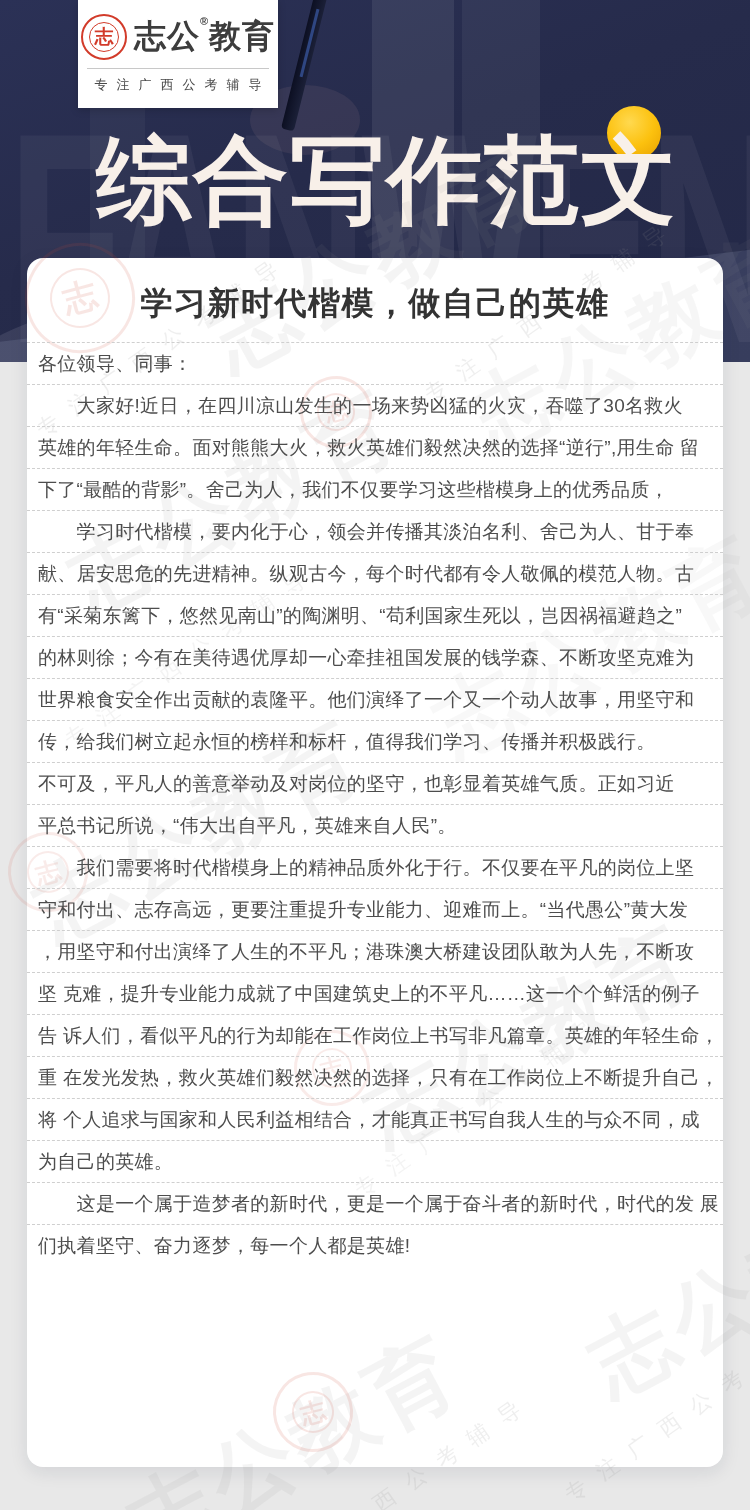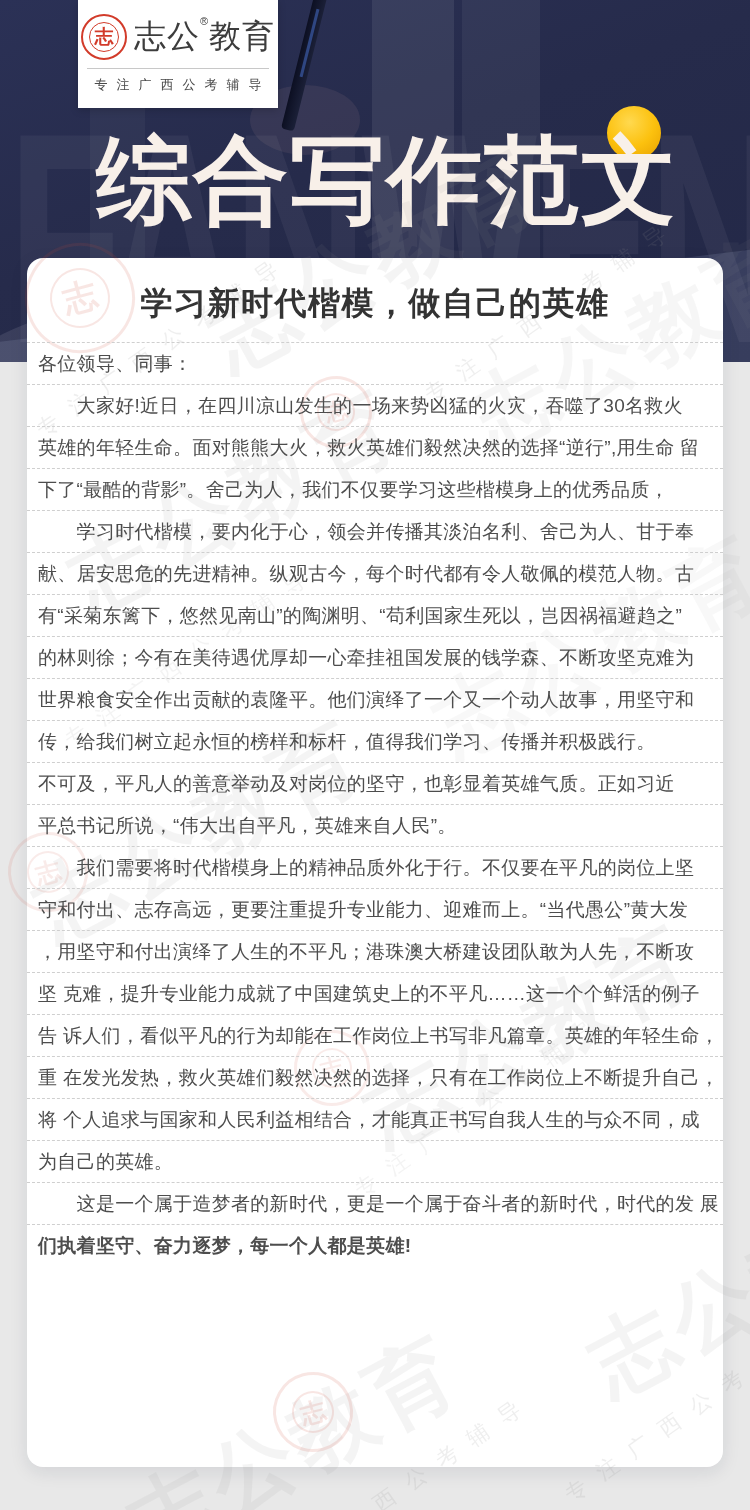--- a/index.html
+++ b/index.html
@@ -70,21 +70,21 @@
   .seal {
     width:46px; height:46px; border:2.5px solid #d23b2a; border-radius:50%;
     display:flex; align-items:center; justify-content:center;
     background:#fff;
   }
   .seal-inner {
     width:30px; height:30px; border:1.5px solid #d23b2a; border-radius:50%;
     color:#d23b2a; font-weight:bold; font-size:19px; line-height:28px;
     text-align:center;
   }
-  .logo-name { font-size:32px; font-weight:400; color:#3d3d3d; letter-spacing:1px; }
+  .logo-name { font-size:32px; font-weight:700; color:#3d3d3d; letter-spacing:1px; }
   .logo-name .reg { font-size:11px; vertical-align:top; color:#3d3d3d; }
   .logo-divider { width:182px; height:1px; background:#c8c8c8; margin-top:8px; }
   .logo-tagline {
     margin-top:7px; font-size:13px; color:#4a4a4a;
     letter-spacing:9px; margin-right:-9px; white-space:nowrap;
   }
 
   
   .card {
     position:absolute; left:27px; top:258px; width:696px; height:1209px;
@@ -99,21 +99,21 @@
   .lines {
     position:absolute; z-index:2; left:0; right:0; top:84px;
     border-top:1px dashed #cfcfcf;
   }
   .essay-line {
     height:42px; line-height:42px; overflow:hidden; white-space:pre;
     padding:0 8px 0 11px;
     font-size:19px; letter-spacing:0.3px; color:#4d4d4d;
     border-bottom:1px dashed #cfcfcf;
   }
-  .essay-line:last-child { border-bottom:none;font-weight:bold; }
+  .essay-line:last-child { border-bottom:none; }
 
   
   .wm-layer { position:absolute; inset:0; z-index:1; pointer-events:none; }
   .wm-brand {
     position:absolute; white-space:nowrap;
     font-size:84px; font-weight:900; color:#8f8f8f; opacity:0.09;
     transform:rotate(-28deg); letter-spacing:6px;
   }
   .wm-tag {
     position:absolute; white-space:nowrap;

